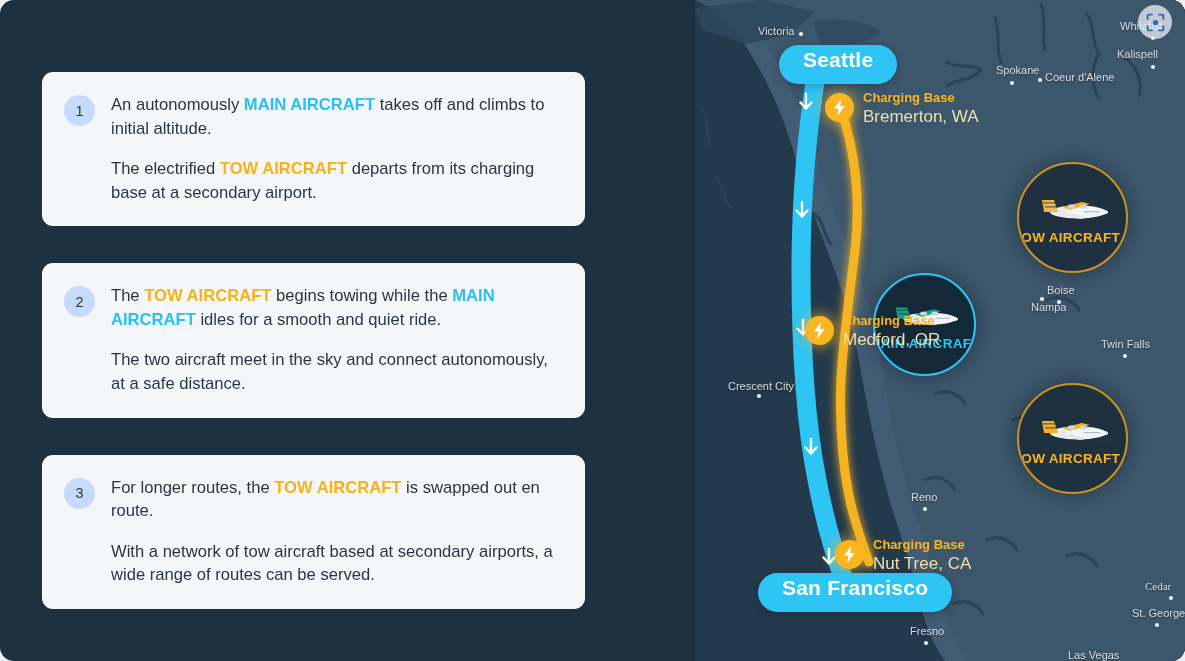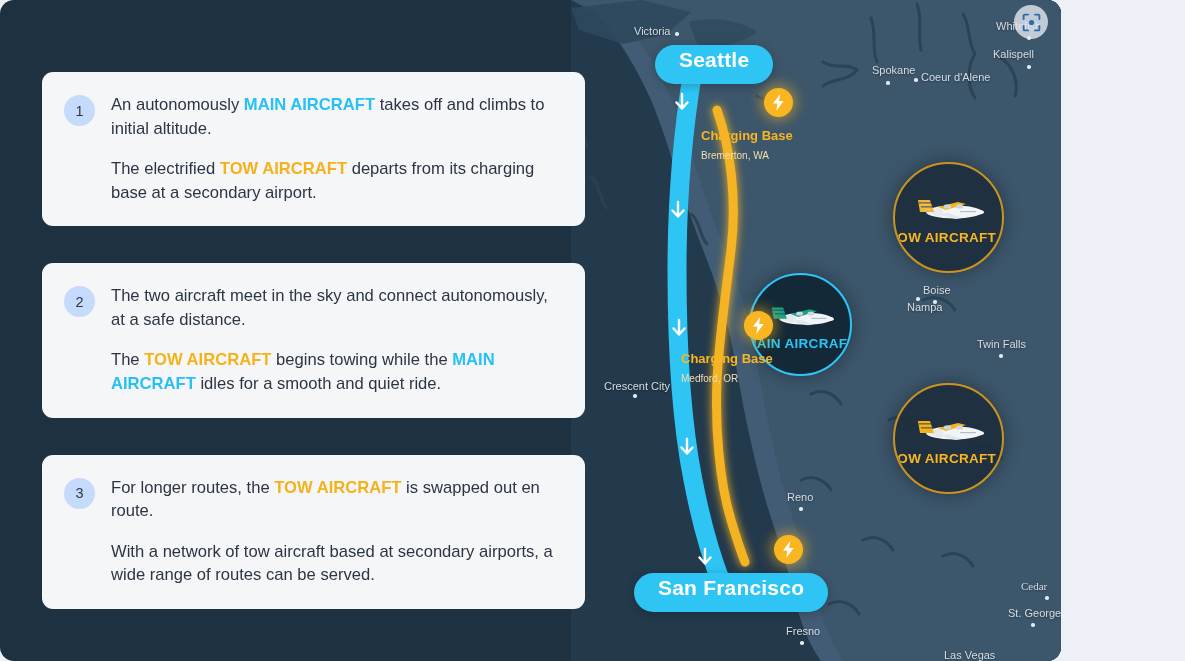--- a/index.html
+++ b/index.html
@@ -7,21 +7,21 @@
   html, body {
     width: 1185px; height: 661px;
     background: #eef0f8;
     font-family: "Liberation Sans", sans-serif;
     overflow: hidden;
   }
 
   .panel {
     position: absolute;
     left: 0; top: 0;
-    width: 1061px; height: 661px;
+    width: 1185px; height: 661px;
     background: #1e3141;
     border-radius: 14px;
     overflow: hidden;
   }
 
   
   .steps {
     position: absolute;
     left: 42px; top: 72px;
     width: 543px;
@@ -97,44 +97,43 @@
     box-shadow: 0 2px 10px rgba(0,0,0,0.22);
     z-index: 22;
   }
   .pill-seattle { left: 84px; top: 45px; }
   .pill-sf { left: 63px; top: 573px; }
 
   
   .cbase {
     position: absolute;
     display: flex;
-    align-items: flex-end;
+    align-items: center;
     gap: 9px;
     z-index: 21;
-    flex-direction: column;
   }
   .bolt {
     flex: 0 0 auto;
     width: 29px; height: 29px;
     border-radius: 50%;
     background: #f9b621;
     display: flex; align-items: center; justify-content: center;
     box-shadow: 0 0 13px 3px rgba(249,182,33,0.55);
   }
   .bolt svg { display: block; }
   .cbase-text { line-height: 1.18; }
   .cbase-title {
     color: #f9b621;
     font-size: 13px;
     font-weight: 700;
     white-space: nowrap;
   }
   .cbase-sub {
     color: #f2dfae;
-    font-size: 10px;
+    font-size: 17px;
     font-weight: 400;
     white-space: nowrap;
   }
   .cb-1 { left: 130px; top: 88px; }
   .cb-2 { left: 110px; top: 311px; }
   .cb-3 { left: 140px; top: 535px; }
 
   
   .acircle {
     position: absolute;
@@ -417,22 +416,22 @@
       <div class="badge">1</div>
       <div class="card-body">
         <p class="para"><span>An autonomously </span><span class="hl-main">MAIN AIRCRAFT</span><span> takes off and climbs to initial altitude.</span></p>
         <p class="para"><span>The electrified </span><span class="hl-tow">TOW AIRCRAFT</span><span> departs from its charging base at a secondary airport.</span></p>
       </div>
     </div>
 
     <div class="card card-2">
       <div class="badge">2</div>
       <div class="card-body">
+        <p class="para"><span>The </span><span class="hl-tow">TOW AIRCRAFT</span><span> begins towing while the </span><span class="hl-main">MAIN AIRCRAFT</span><span> idles for a smooth and quiet ride.</span></p>
         <p class="para"><span>The two aircraft meet in the sky and connect autonomously, at a safe distance.</span></p>
-        <p class="para"><span>The </span><span class="hl-tow">TOW AIRCRAFT</span><span> begins towing while the </span><span class="hl-main">MAIN AIRCRAFT</span><span> idles for a smooth and quiet ride.</span></p>
       </div>
     </div>
 
     <div class="card card-3">
       <div class="badge">3</div>
       <div class="card-body">
         <p class="para"><span>For longer routes, the </span><span class="hl-tow">TOW AIRCRAFT</span><span> is swapped out en route.</span></p>
         <p class="para"><span>With a network of tow aircraft based at secondary airports, a wide range of routes can be served.</span></p>
       </div>
     </div>

